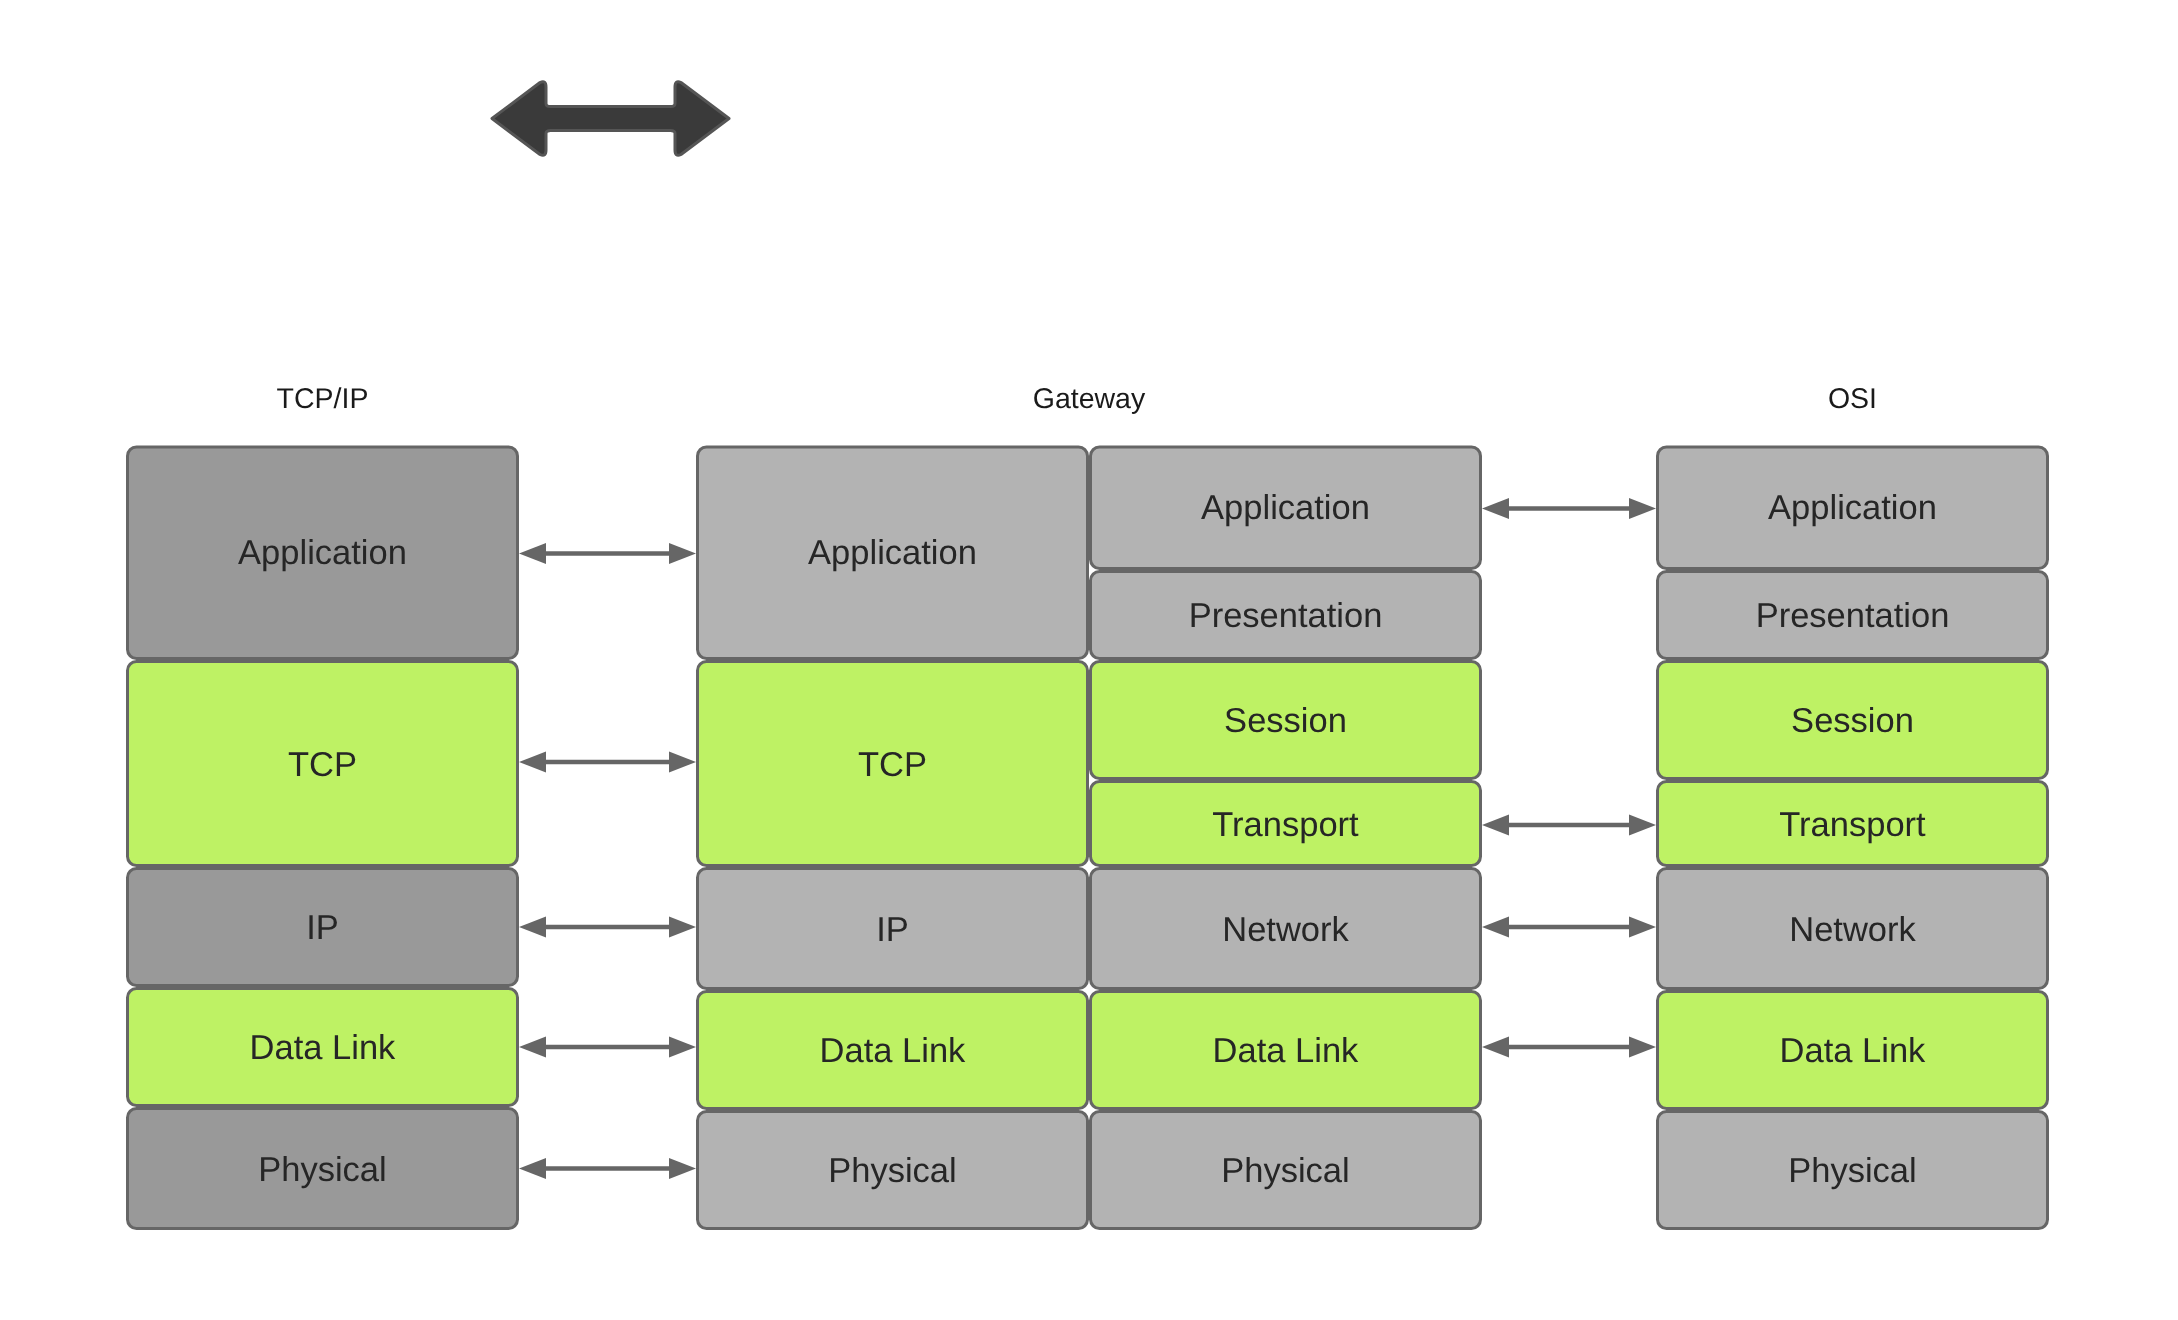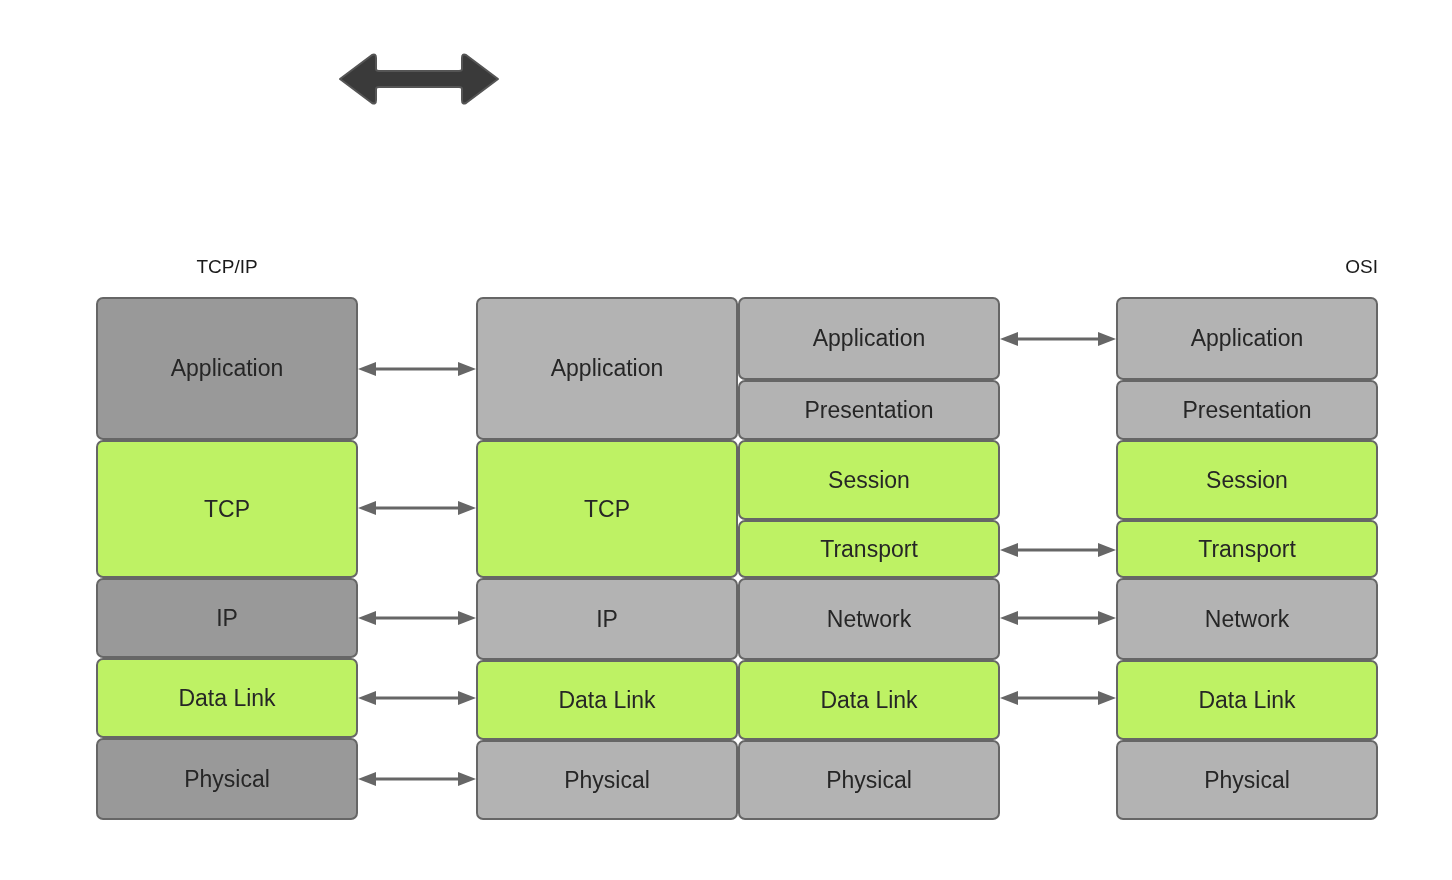--- a/index.html
+++ b/index.html
@@ -10,37 +10,37 @@
   body {
     width: 1452px;
     height: 880px;
     position: relative;
     font-family: "Liberation Sans", sans-serif;
     overflow: hidden;
   }
 
   #canvas {
     position: absolute;
-    left: 12px;
+    left: 0;
     top: 0;
     width: 1252px;
     height: 880px;
   }
 
   
   .col-title {
     position: absolute;
     font-size: 19px;
     color: #1a1a1a;
     text-align: center;
     white-space: nowrap;
   }
   #title-tcpip  { left: 84px;  top: 256px; width: 262px; }
   #title-gw     { left: 464px; top: 256px; width: 524px; }
-  #title-osi    { left: 1104px;top: 256px; width: 262px; text-align: right; }
+  #title-osi    { left: 1104px;top: 256px; width: 262px; }
 
   
   .stack {
     position: absolute;
   }
 
   .layer {
     position: absolute;
     box-sizing: border-box;
     border: 2px solid #666666;
@@ -82,20 +82,21 @@
     <svg width="166" height="54" viewBox="0 0 166 54">
       <path d="M 4 27 L 36 3 Q 40 1 40 6 L 40 17 Q 40 19 43 19
                L 123 19 Q 126 19 126 17 L 126 6 Q 126 1 130 3
                L 162 27 L 130 51 Q 126 53 126 48 L 126 37
                Q 126 35 123 35 L 43 35 Q 40 35 40 37 L 40 48
                Q 40 53 36 51 Z" fill="#3a3a3a" stroke="#555555" stroke-width="2" stroke-linejoin="round"></path>
     </svg>
   </div>
 
   <div class="col-title" id="title-tcpip">TCP/IP</div>
+  <div class="col-title" id="title-gw">Gateway</div>
   <div class="col-title" id="title-osi">OSI</div>
 
   <div class="stack">
     <div class="layer dark" style="left:84px; top:297px;  width:262px; height:143px;">Application</div>
     <div class="layer white" style="left:84px; top:440px;  width:262px; height:138px;">TCP</div>
     <div class="layer dark" style="left:84px; top:578px;  width:262px; height:80px;">IP</div>
     <div class="layer white" style="left:84px; top:658px;  width:262px; height:80px;">Data Link</div>
     <div class="layer dark" style="left:84px; top:738px;  width:262px; height:82px;">Physical</div>
   </div>
 

